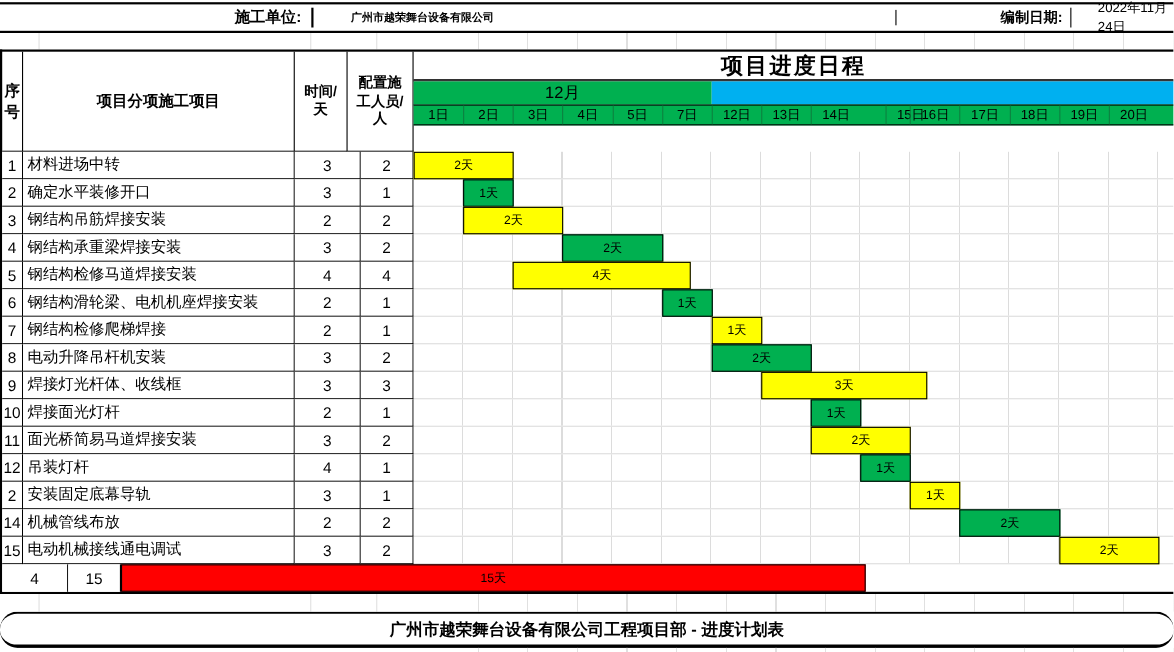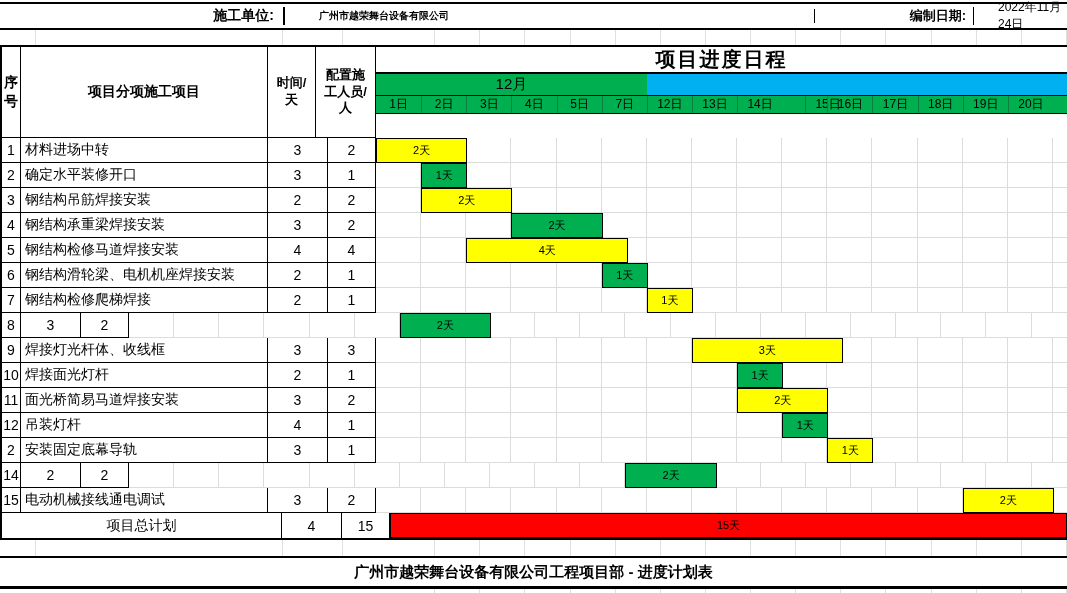--- a/index.html
+++ b/index.html
@@ -55,21 +55,21 @@
          background:repeating-linear-gradient(to right,transparent 0 44.13px,#dcdcdc 44.13px 45.13px);}
   .bar{position:absolute;top:0;height:25px;box-sizing:border-box;border:1px solid #000;
        display:flex;align-items:center;justify-content:center;font-size:11px;z-index:2;}
   .w-merge{width:280px;}
   .total .gcell{background:none;border-bottom:none;}
   .total .cell{border-bottom:none;}
 
   
   .footer{position:absolute;left:0;top:556px;width:1067px;height:33px;box-sizing:border-box;
           border-top:2px solid #000;border-bottom:3px solid #000;
-          display:flex;align-items:center;justify-content:center;font-weight:bold;font-size:15px;}
+          display:flex;align-items:center;justify-content:center;font-weight:bold;font-size:15px;border-radius:16px;}
 </style>
 </head>
 <body>
 
 <div class="canvas">
 
   <div class="topband">
     <div class="tb-cell tb-unit-label">施工单位:</div>
     <div class="tb-cell tb-unit-value">广州市越荣舞台设备有限公司</div>
     <div class="tb-cell tb-date-label">编制日期:</div>
@@ -174,20 +174,21 @@
           <div class="cell w-no">7</div>
           <div class="cell w-name name">钢结构检修爬梯焊接</div>
           <div class="cell w-crew">2</div>
           <div class="cell w-days">1</div>
           <div class="gcell">
             <div class="bar" style="left: 270.8px; width: 46.1333px; background: rgb(255, 255, 0);">1天</div>
           </div>
         </div>
         <div class="trow">
           <div class="cell w-no">8</div>
+          <div class="cell w-name name">电动升降吊杆机安装</div>
           <div class="cell w-crew">3</div>
           <div class="cell w-days">2</div>
           <div class="gcell">
             <div class="bar" style="left: 270.8px; width: 91.2667px; background: rgb(0, 176, 80);">2天</div>
           </div>
         </div>
         <div class="trow">
           <div class="cell w-no">9</div>
           <div class="cell w-name name">焊接灯光杆体、收线框</div>
           <div class="cell w-crew">3</div>
@@ -227,39 +228,39 @@
           <div class="cell w-no">2</div>
           <div class="cell w-name name">安装固定底幕导轨</div>
           <div class="cell w-crew">3</div>
           <div class="cell w-days">1</div>
           <div class="gcell">
             <div class="bar" style="left: 451.333px; width: 46.1333px; background: rgb(255, 255, 0);">1天</div>
           </div>
         </div>
         <div class="trow">
           <div class="cell w-no">14</div>
+          <div class="cell w-name name">机械管线布放</div>
           <div class="cell w-crew">2</div>
           <div class="cell w-days">2</div>
           <div class="gcell">
             <div class="bar" style="left: 496.467px; width: 91.2667px; background: rgb(0, 176, 80);">2天</div>
           </div>
         </div>
         <div class="trow">
           <div class="cell w-no">15</div>
           <div class="cell w-name name">电动机械接线通电调试</div>
           <div class="cell w-crew">3</div>
           <div class="cell w-days">2</div>
           <div class="gcell">
             <div class="bar" style="left: 586.733px; width: 91.2667px; background: rgb(255, 255, 0);">2天</div>
           </div>
         </div>
       </div>
 
     <div class="trow total">
-      <div class="cell w-merge">项目总计划</div>
       <div class="cell w-crew">4</div>
       <div class="cell w-days">15</div>
       <div class="gcell">
         <div class="bar" id="total-bar" style="left: 0px; width: 677px; background: rgb(255, 0, 0);">15天</div>
       </div>
     </div>
   </div>
 
   <div class="gap gap2">
     <div class="gl"></div>

